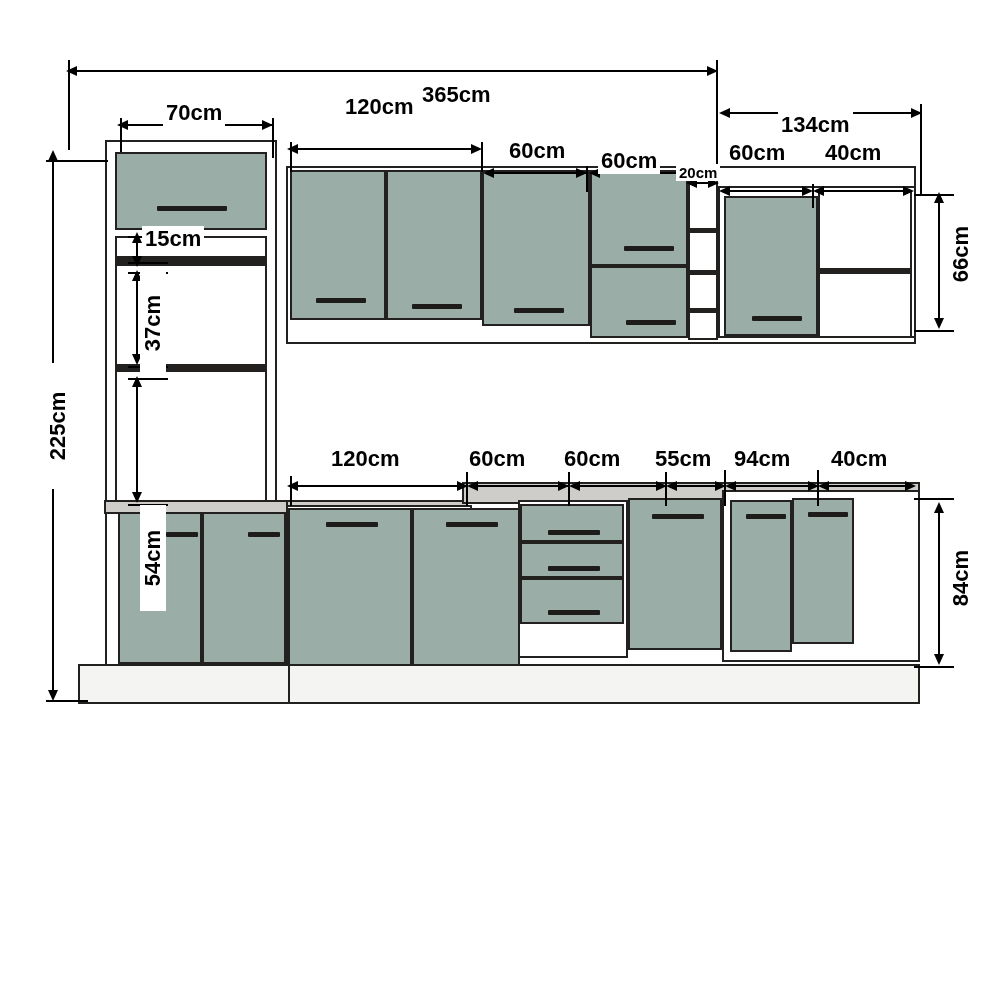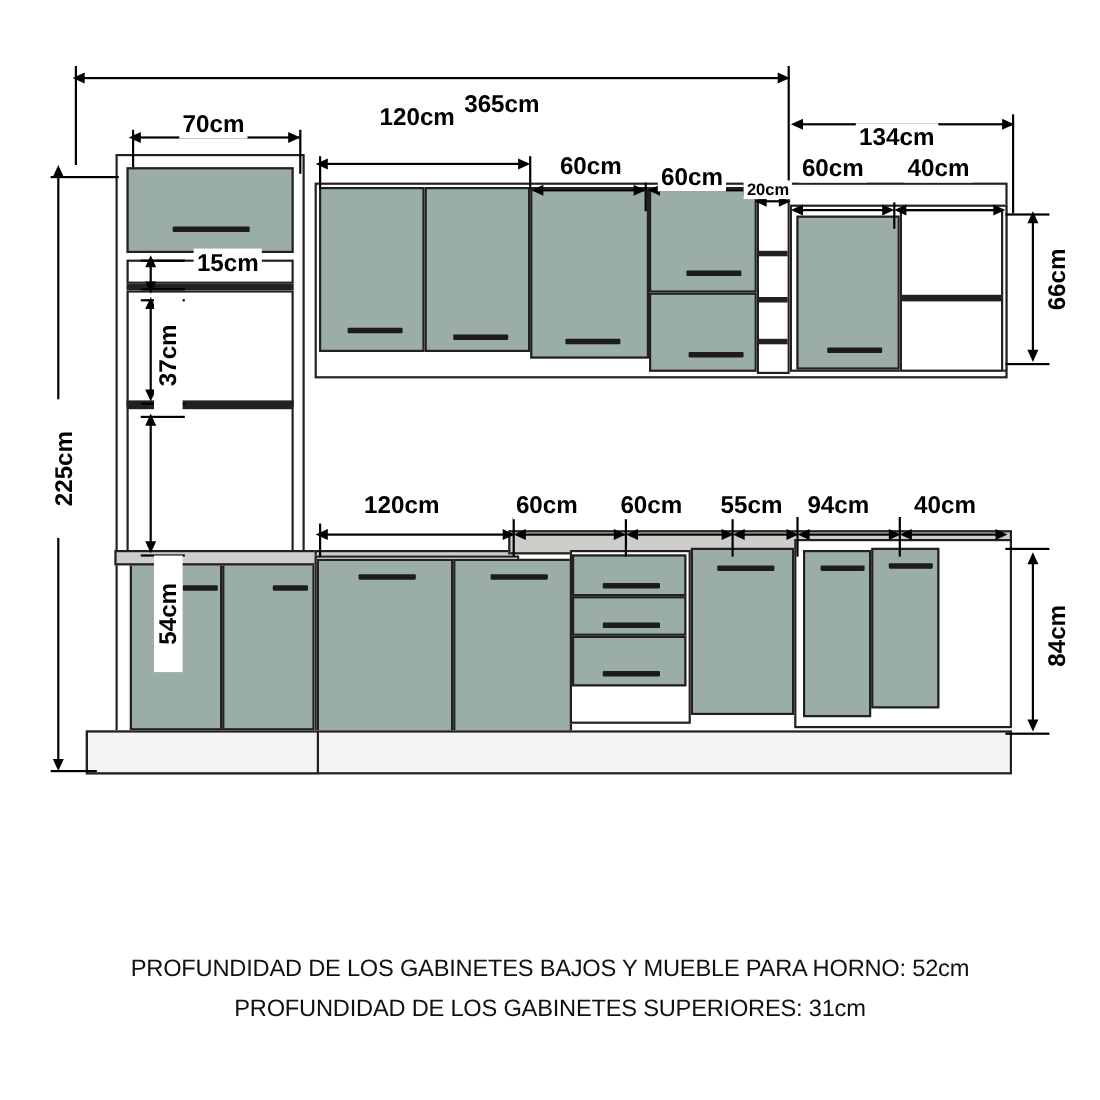--- a/index.html
+++ b/index.html
@@ -266,21 +266,21 @@
   <div class="arrow arrow-d" style="left:48px; top:690px;"></div>
   <div class="dim-line dim-h" style="left:46px; top:160px; width:62px;"></div>
   <div class="dim-line dim-h" style="left:46px; top:700px; width:42px;"></div>
   <div class="dim-label vert" style="left:-5px; top:413px; width:120px; text-align:center;">225cm</div>
 
   <div class="dim-line dim-v" style="left:136px; top:240px; width:1.6px; height:20px;"></div>
   <div class="arrow arrow-u" style="left:132px; top:232px;"></div>
   <div class="arrow arrow-d" style="left:132px; top:256px;"></div>
   <div class="dim-line dim-h" style="left:128px; top:236px; width:40px;"></div>
   <div class="dim-line dim-h" style="left:128px; top:262px; width:40px;"></div>
-  <div class="dim-label" style="left:142px; top:226px;margin-left:34px;">15cm</div>
+  <div class="dim-label" style="left:142px; top:226px;">15cm</div>
 
   <div class="dim-line dim-v" style="left:136px; top:278px; width:1.6px; height:80px;"></div>
   <div class="arrow arrow-u" style="left:132px; top:270px;"></div>
   <div class="arrow arrow-d" style="left:132px; top:354px;"></div>
   <div class="dim-line dim-h" style="left:128px; top:272px; width:40px;"></div>
   <div class="dim-line dim-h" style="left:128px; top:366px; width:40px;"></div>
   <div class="dim-label vert" style="left:100px; top:310px; width:100px; text-align:center;">37cm</div>
 
   <div class="dim-line dim-v" style="left:136px; top:384px; width:1.6px; height:112px;"></div>
   <div class="arrow arrow-u" style="left:132px; top:376px;"></div>
@@ -332,16 +332,14 @@
   <div class="arrow arrow-l" style="left:725px; top:481px;"></div>
   <div class="arrow arrow-r" style="left:808px; top:481px;"></div>
   <div class="dim-line dim-v" style="left:817px; top:470px; height:36px;"></div>
   <div class="dim-label" style="left:731px; top:446px;">94cm</div>
 
   <div class="dim-line dim-h" style="left:821px; top:485px; width:92px;"></div>
   <div class="arrow arrow-l" style="left:818px; top:481px;"></div>
   <div class="arrow arrow-r" style="left:905px; top:481px;"></div>
   <div class="dim-label" style="left:828px; top:446px;">40cm</div>
 
-  <div class="footnote" style="left:0; top:868px;">PROFUNDIDAD DE LOS GABINETES BAJOS Y MUEBLE PARA HORNO: 52cm</div>
-  <div class="footnote" style="left:0; top:905px;">PROFUNDIDAD DE LOS GABINETES SUPERIORES: 31cm</div>
 
 </div>
 
 </body></html>

